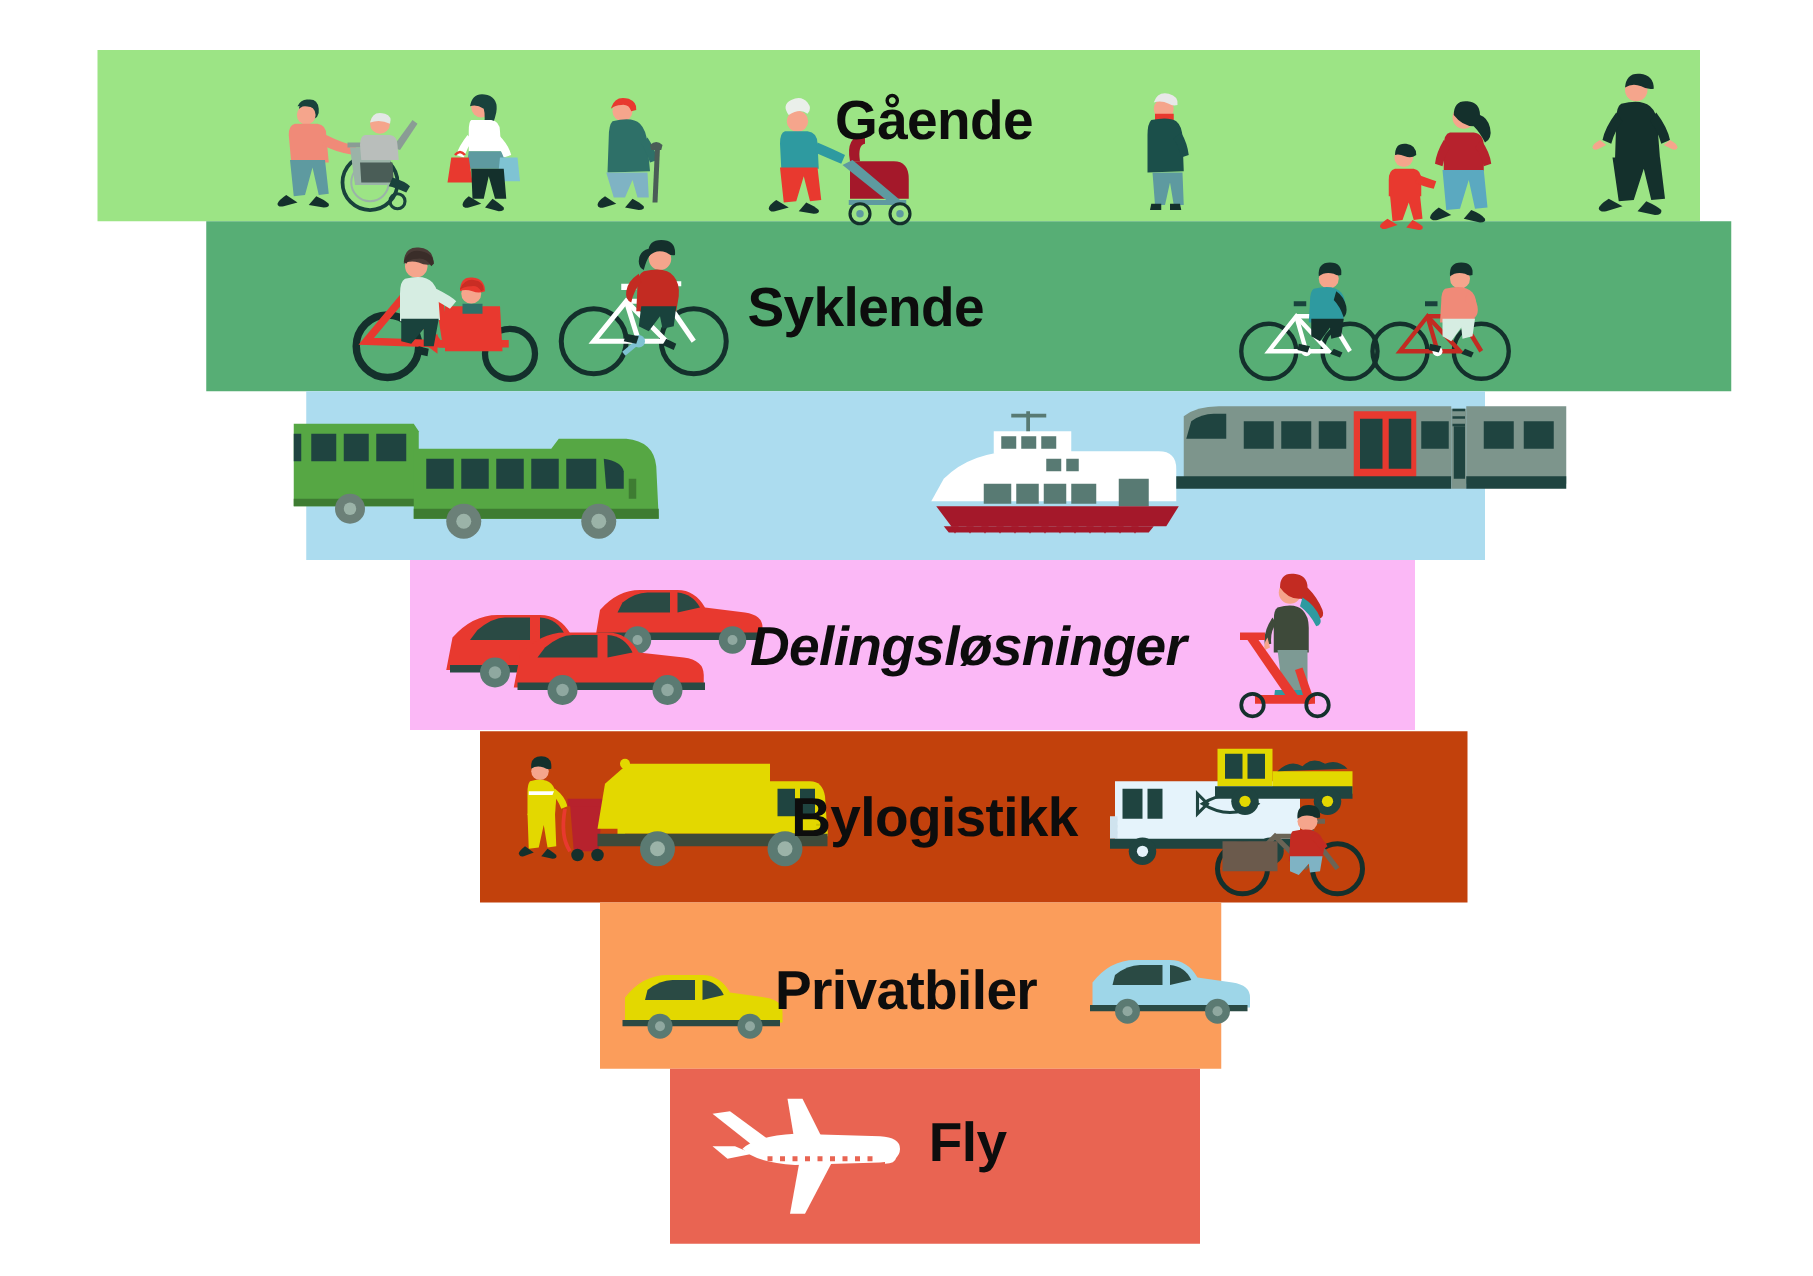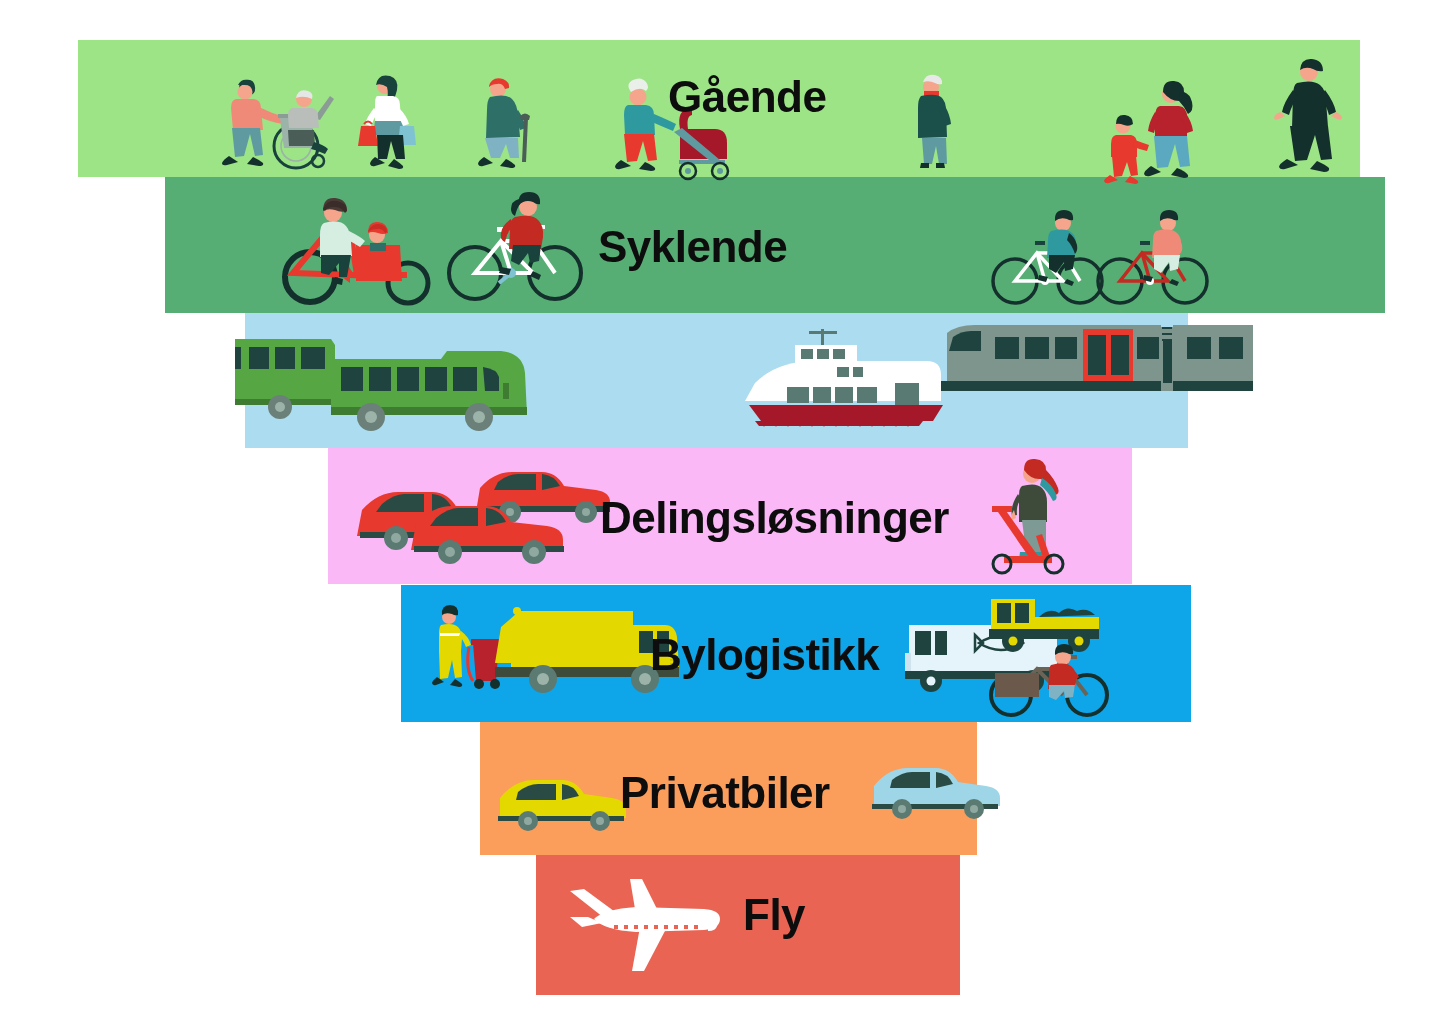--- a/index.html
+++ b/index.html
@@ -339,21 +339,21 @@
 
           <path d="M938 4 l80 0 l0 62 l-80 0z" fill="#7D958C"></path>
           <path d="M952 16 l24 0 l0 22 l-24 0z" fill="#1F4440"></path>
           <path d="M984 16 l24 0 l0 22 l-24 0z" fill="#1F4440"></path>
           <path d="M938 60 l80 0 l0 10 l-80 0z" fill="#1F4440"></path>
         </g>
       </svg>
     </div>
   </div>
 
-  <div class="band" id="band-3" style="left: 328px; top: 448px; width: 804px; height: 136px; background: rgb(251, 184, 246);">
+  <div class="band" id="band-3" style="left: 328px; top: 448px; width: 804px; height: 136px; background: rgb(251, 184, 246); font-style: italic;">
     <div class="art" style="left:14px;top:4px;">
       <svg width="770" height="128" viewBox="0 0 770 128">
 
         <g>
           <path d="M138 36 q14-16 32-16 l30 0 q14 0 22 14 l32 4 q14 2 14 12 l0 10 l-134 0z" fill="#E8392F"></path>
           <path d="M156 30 q10-8 20-8 l18 0 l0 16 l-42 0z" fill="#2A4A44"></path>
           <path d="M200 22 q12 1 18 12 l-18 4z" fill="#2A4A44"></path>
           <path d="M136 54 l132 0 l0 6 l-132 0z" fill="#2A4A44"></path>
           <circle cx="168" cy="60" r="11" fill="#5B7A72"></circle>
           <circle cx="168" cy="60" r="4" fill="#8FA8A0"></circle>
@@ -398,21 +398,21 @@
           <path d="M662 104 l48 0 l0 7 l-48 0z" fill="#E8392F"></path>
           <path d="M700 82 l10 28 l-7 2 l-9-28z" fill="#E8392F"></path>
           <circle cx="660" cy="112" r="9" fill="none" stroke="#14302C" stroke-width="3"></circle>
           <circle cx="712" cy="112" r="9" fill="none" stroke="#14302C" stroke-width="3"></circle>
         </g>
       </svg>
     </div>
     <div class="band-label" style="left: 272px; top: 45px; font-size: 44px; color: rgb(13, 13, 13);">Delingsløsninger</div>
   </div>
 
-  <div class="band" id="band-4" style="left: 401px; top: 585px; width: 790px; height: 137px; background: #0ea5e9;">
+  <div class="band" id="band-4" style="left: 384px; top: 585px; width: 790px; height: 137px; background: #c2410c;">
     <div class="art" style="left:18px;top:2px;">
       <svg width="680" height="132" viewBox="0 0 680 132">
 
         <g>
           <circle cx="30" cy="30" r="7" fill="#F5A58C"></circle>
           <path d="M23 28 q-1-10 8-10 q9 0 8 10 q-3 1-6-1 q-6-2-10 1z" fill="#14302C"></path>
           <path d="M22 38 q12-3 17 2 q4 4 4 11 l-1 14 l-22 0 l0-18 q0-7 2-9z" fill="#E3D800"></path>
           <path d="M21 46 l22 0 l0 3 l-22 0z" fill="#FFFFFF"></path>
           <path d="M42 44 q8 6 10 14 l-5 2 q-3-8-7-11z" fill="#E3D800"></path>
           <path d="M20 64 l22 0 l1 26 l-7 1 l-3-18 l-4 18 l-8 1z" fill="#E3D800"></path>

